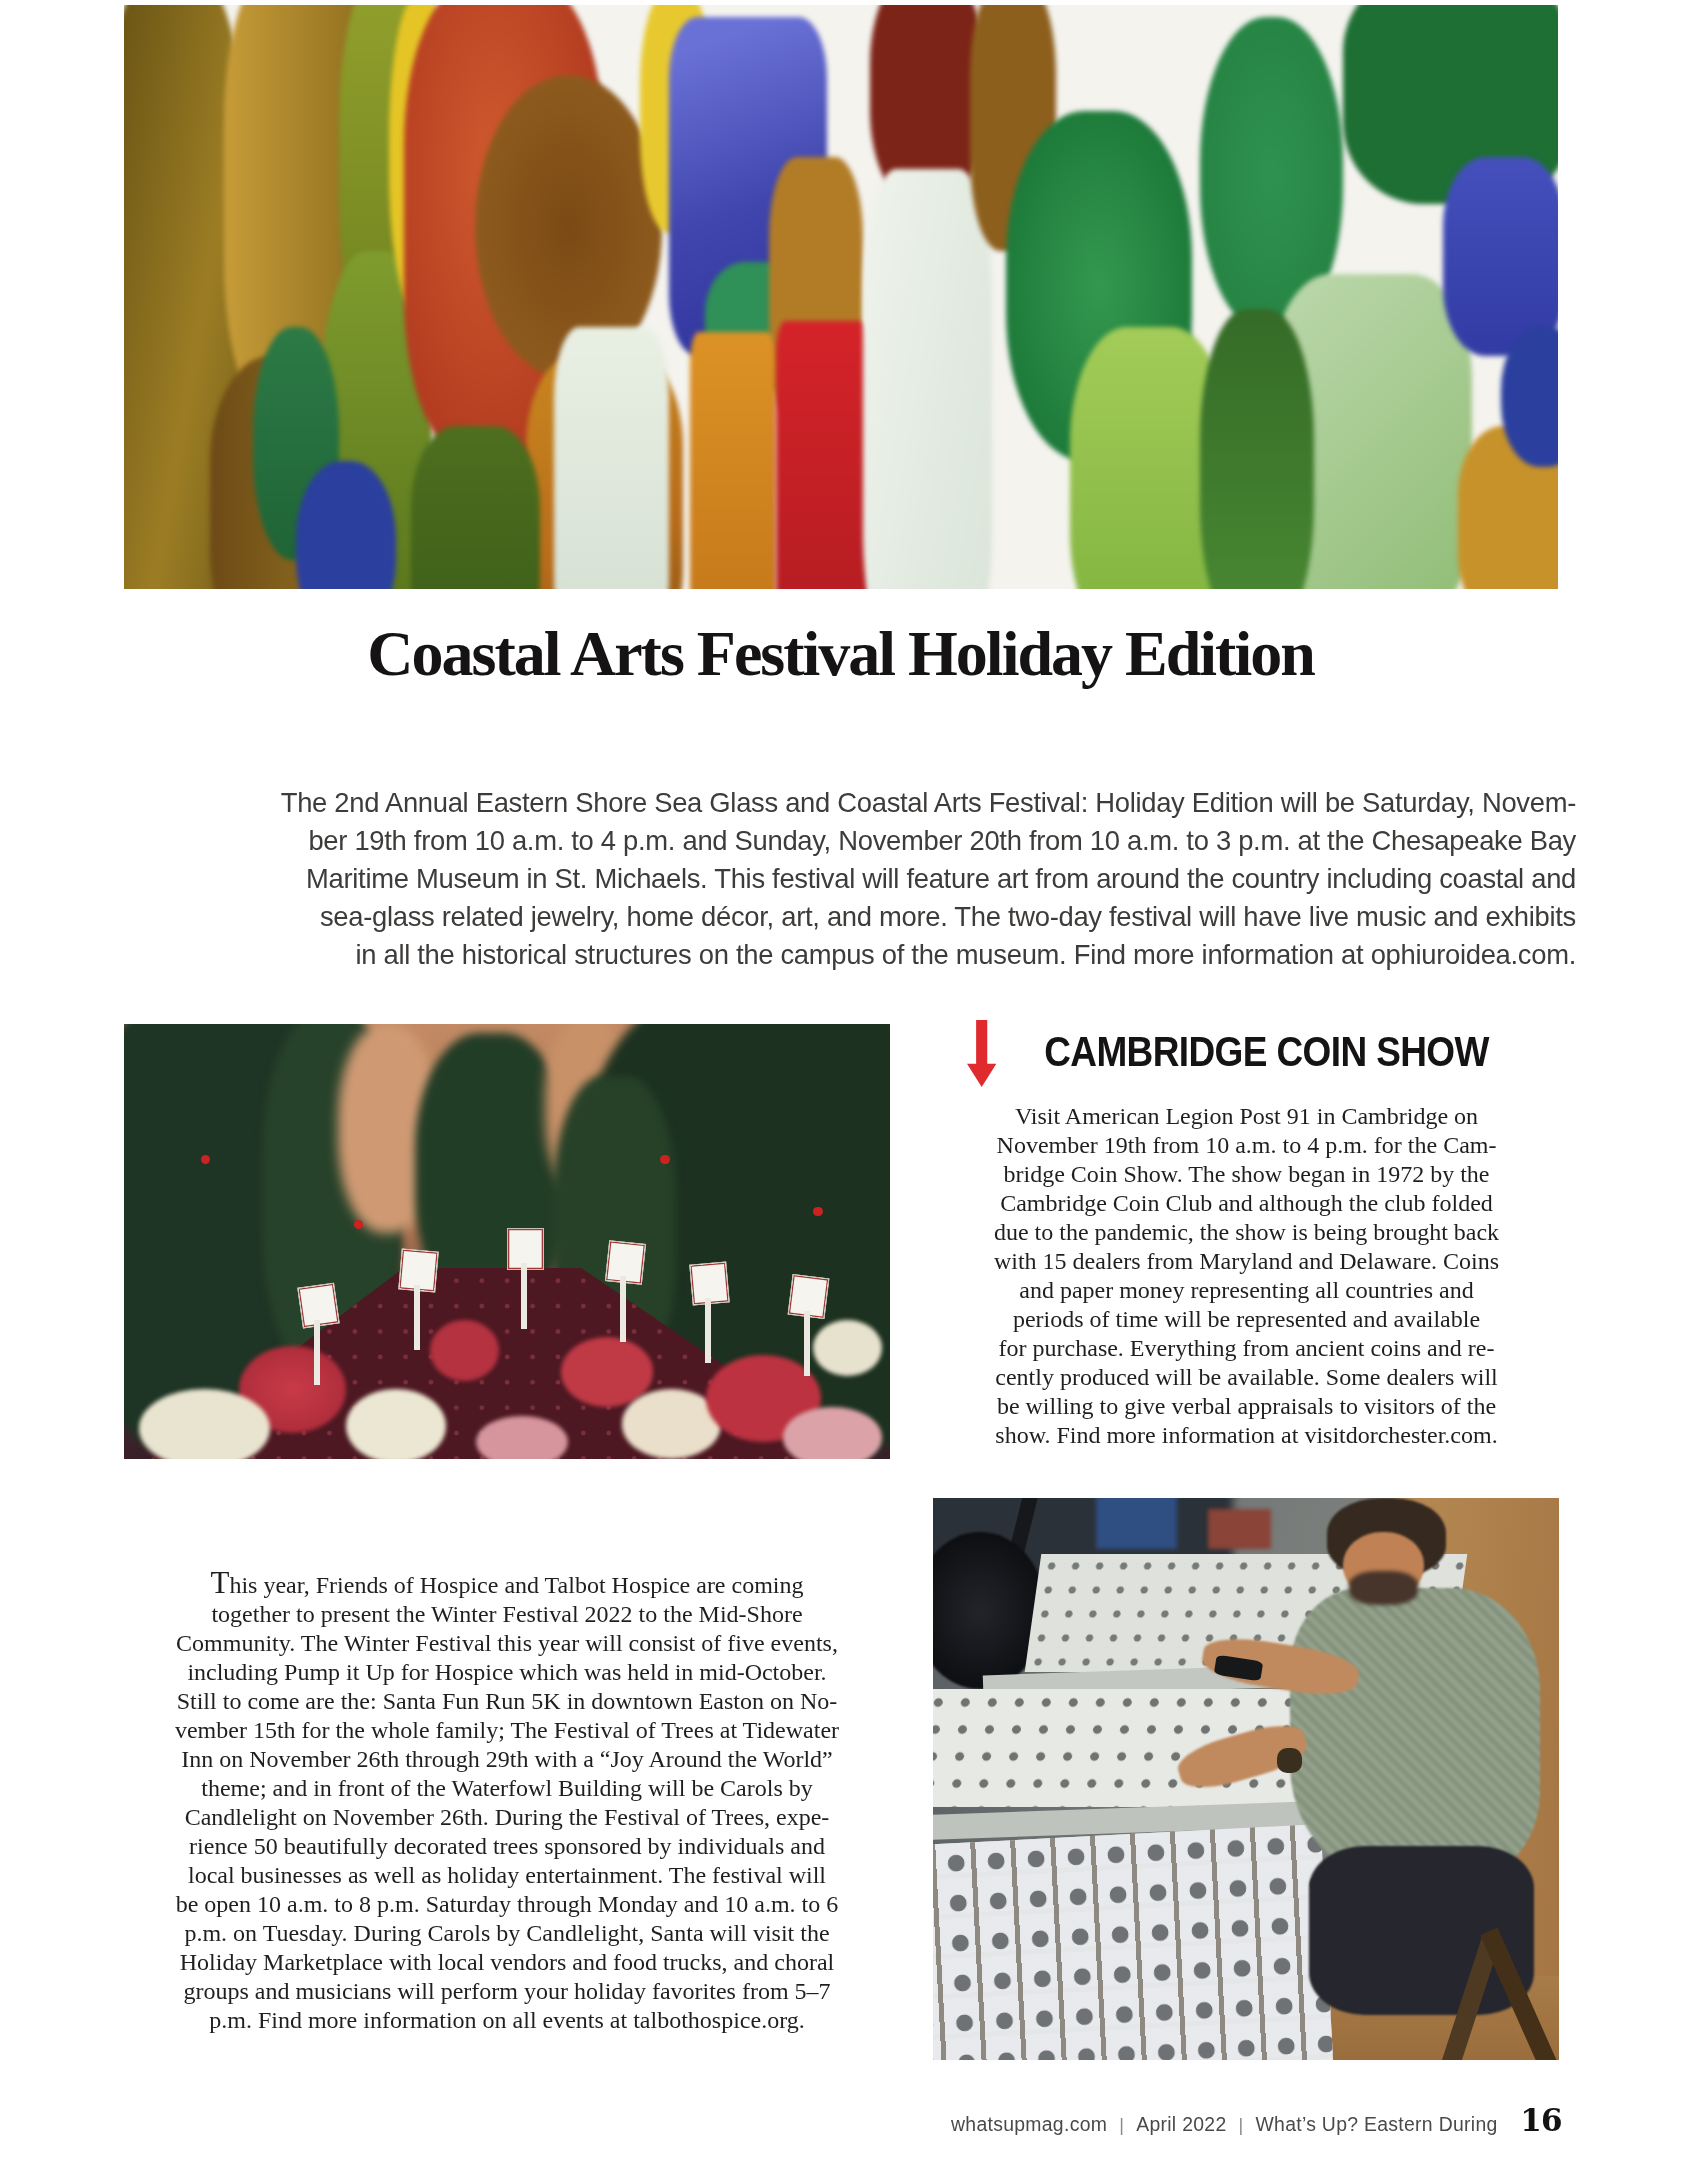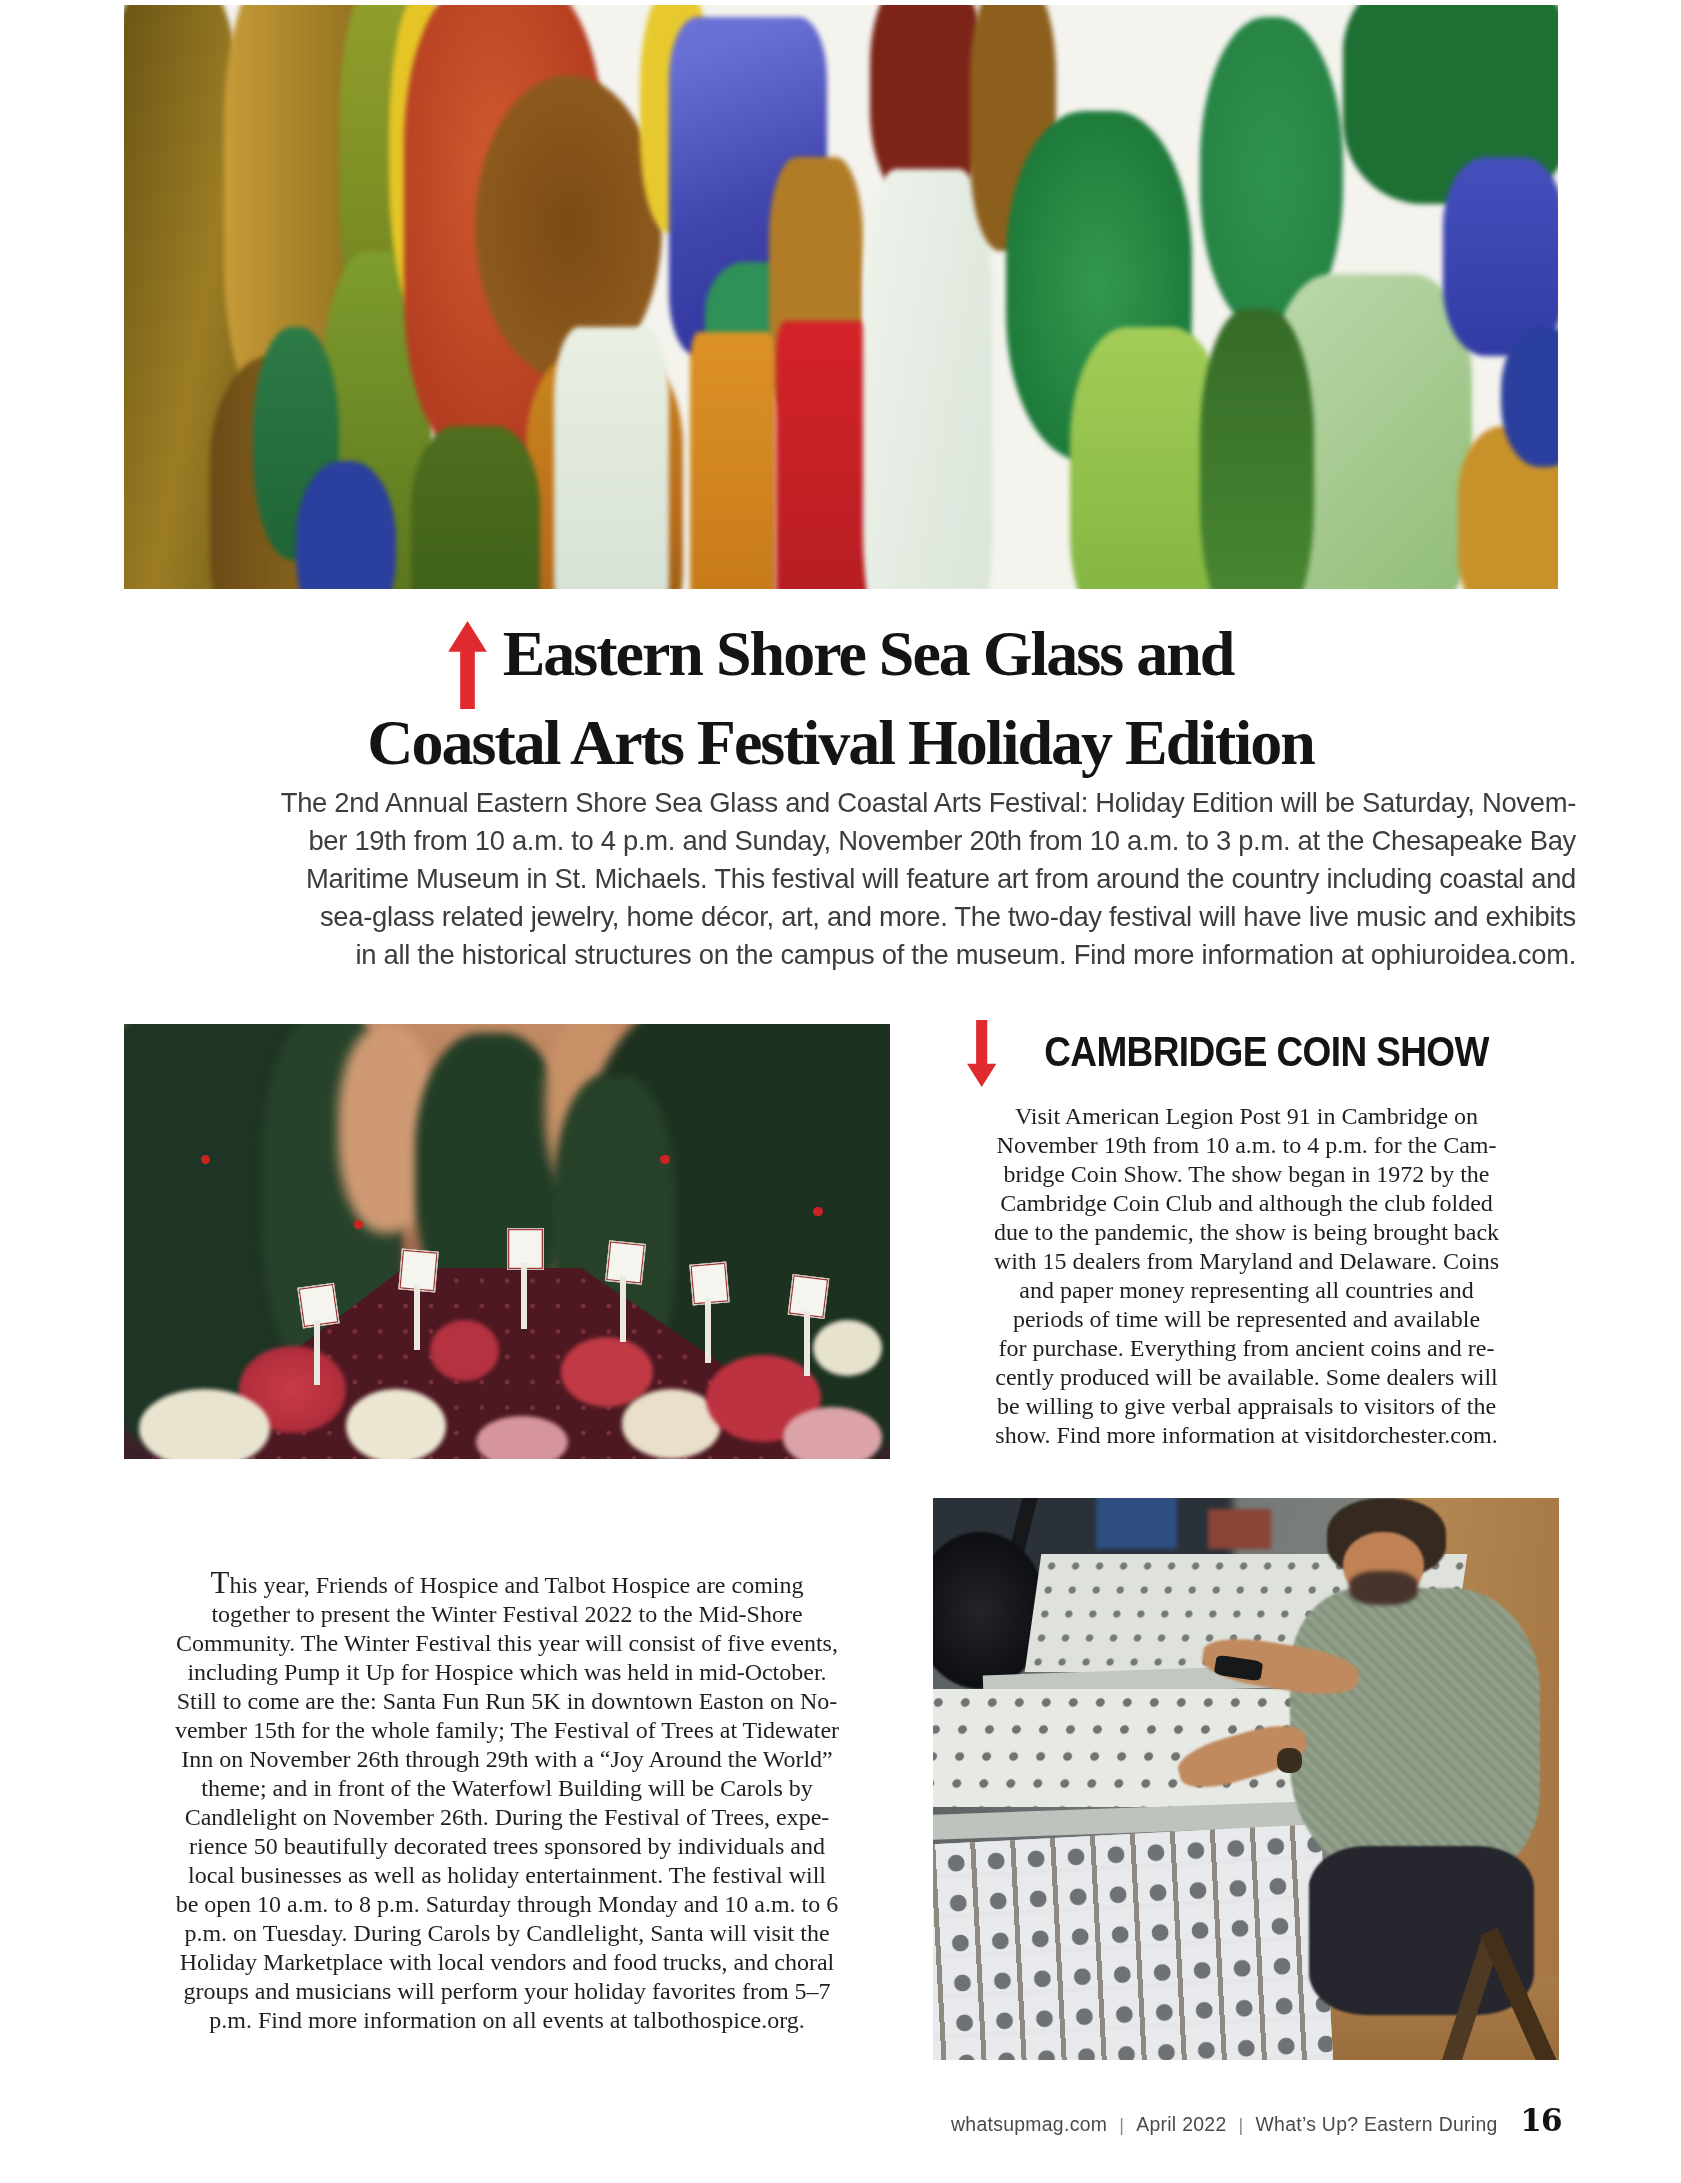--- a/index.html
+++ b/index.html
@@ -175,26 +175,20 @@
     <div class="pc hp22"></div>
     <div class="pc hp23"></div>
     <div class="pc hp24"></div>
     <div class="pc hp25"></div>
     <div class="pc hp26"></div>
     <div class="pc hp27"></div>
     <div class="pc hp28"></div>
   </div>
 
   <div class="main-head">
-    <div class="head-row">
-      <svg class="up-arrow" viewBox="0 0 58 132">
-        <path class="arrow-fill" d="M29 0 L58 46 L40 46 L40 132 L18 132 L18 46 L0 46 Z"></path>
-      </svg>
-      <span>Eastern Shore Sea Glass and</span>
-    </div>
     <div>Coastal Arts Festival Holiday Edition</div>
   </div>
 
   <div class="intro">The 2nd Annual Eastern Shore Sea Glass and Coastal Arts Festival: Holiday Edition will be Saturday, Novem-
 ber 19th from 10 a.m. to 4 p.m. and Sunday, November 20th from 10 a.m. to 3 p.m. at the Chesapeake Bay
 Maritime Museum in St. Michaels. This festival will feature art from around the country including coastal and
 sea-glass related jewelry, home décor, art, and more. The two-day festival will have live music and exhibits
 in all the historical structures on the campus of the museum. Find more information at ophiuroidea.com.</div>
 
   <div class="photo trees">

